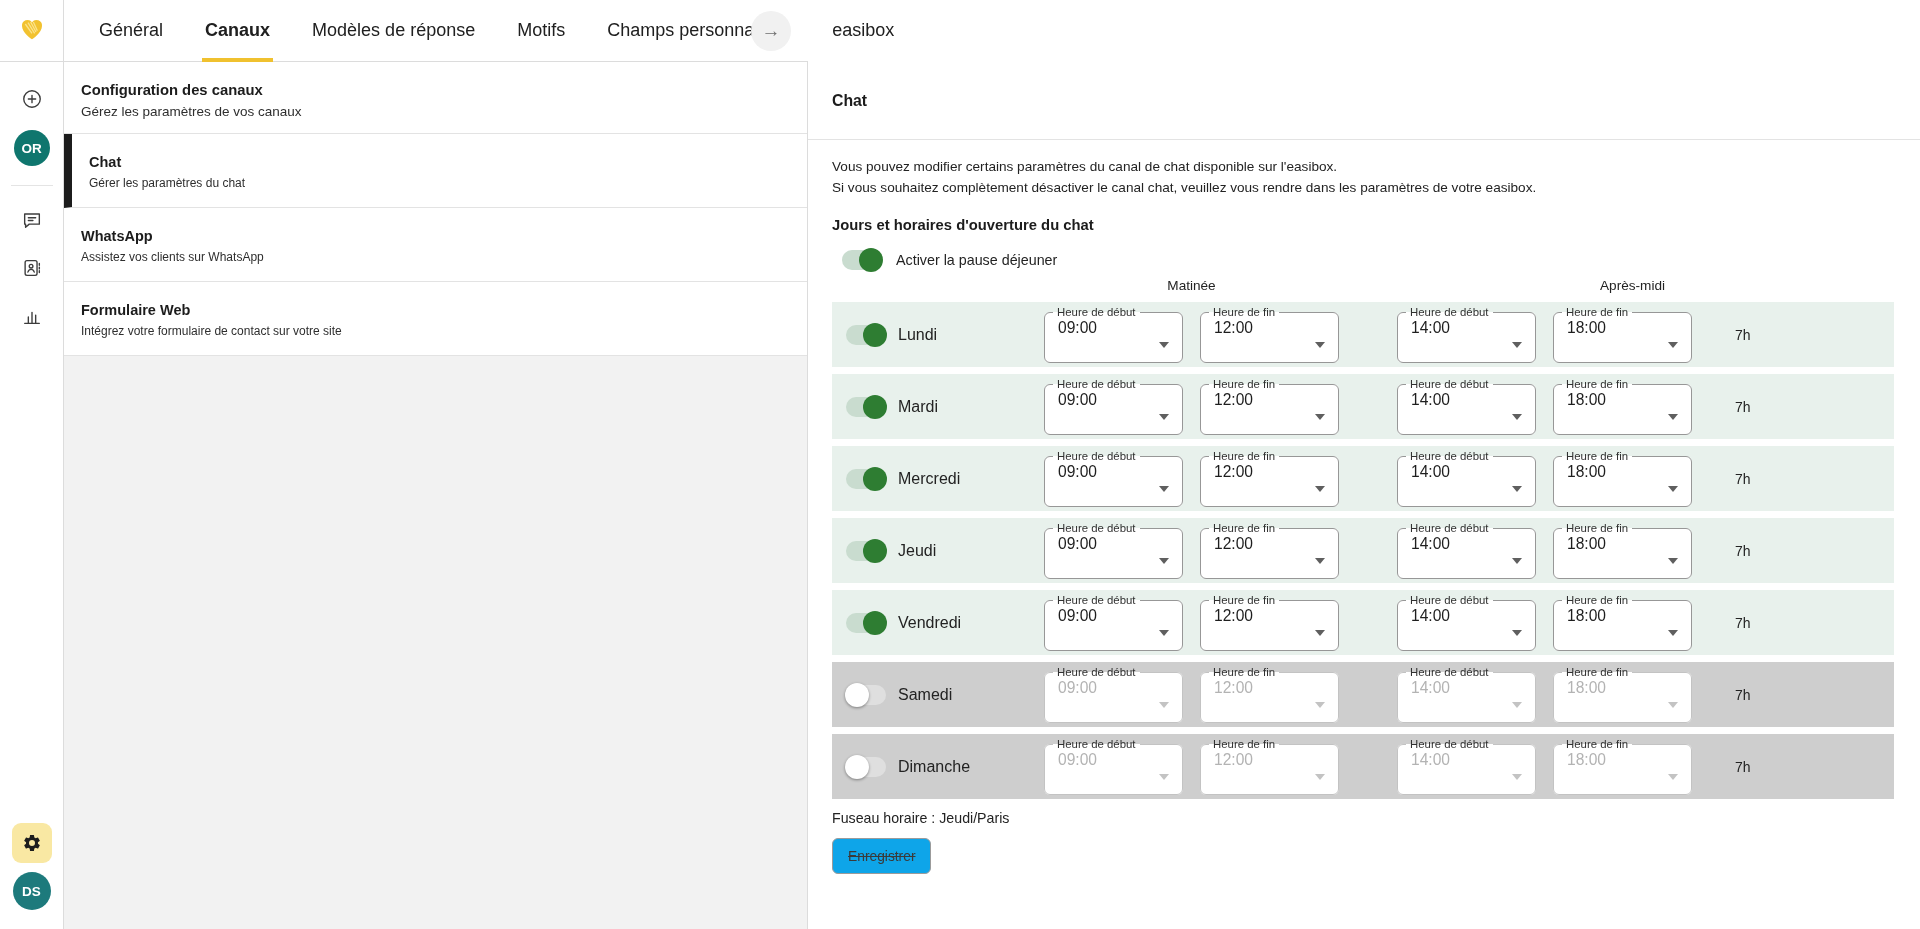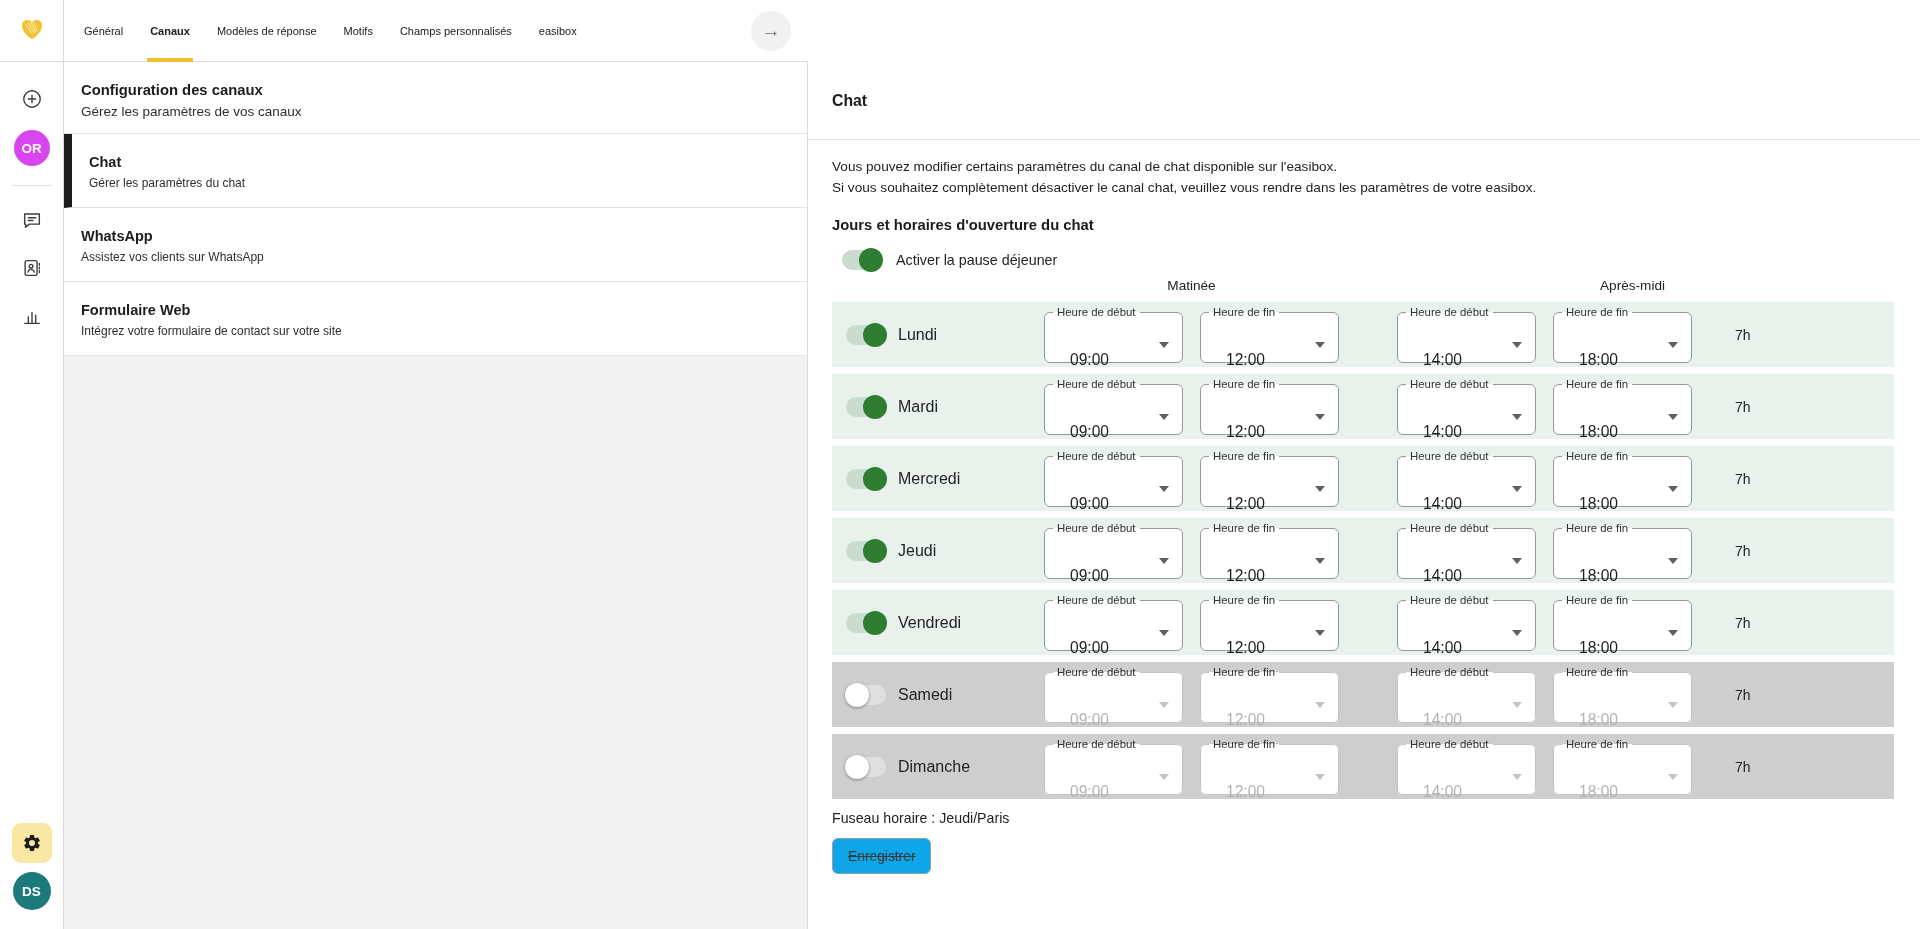--- a/index.html
+++ b/index.html
@@ -16,40 +16,40 @@
     display:flex; flex-direction:column; align-items:center;
   }
   .rail .logo { margin-top:12px; width:32px; height:32px; }
   .rail-icon { width:24px; height:24px; display:flex; align-items:center; justify-content:center; cursor:pointer; }
   .rail-icon svg { width:22px; height:22px; stroke:#3d3d3d; fill:none; stroke-width:1.5; stroke-linecap:round; stroke-linejoin:round; }
   .icon-plus { margin-top:43px; }
   .avatar {
     width:36px; height:36px; border-radius:50%; color:#fff; font-weight:bold;
     font-size:13.5px; display:flex; align-items:center; justify-content:center; cursor:pointer;
   }
-  .avatar-or { background:#d946ef; margin-top:19px; }
+  .avatar-or { background:#0f766e; margin-top:19px; }
   .rail-divider { width:42px; height:1px; background:#e4e4e4; margin-top:19px; }
   .icon-chat { margin-top:22px; }
   .icon-contacts { margin-top:24px; }
   .icon-chart { margin-top:24px; }
   .gear-tile {
     margin-top:auto; width:40px; height:40px; border-radius:9px; background:#f9e8a3;
     display:flex; align-items:center; justify-content:center; cursor:pointer;
   }
   .gear-tile svg { width:20px; height:20px; fill:#1d1d1d; }
   .avatar-ds { background:#1d7a7c; width:38px; height:38px; margin-top:9px; margin-bottom:19px; }
 
   
   .topbar {
     position:absolute; left:0; top:0; width:808px; height:62px; background:#fff;
     border-bottom:1px solid #dcdcdc; display:flex; align-items:center;
     padding-left:84px; z-index:10;
   }
   .tabs { display:flex; gap:27px; height:100%; align-items:center; }
-  .tab { position:relative; height:100%; display:flex; align-items:center; font-size:11px; color:#202020; cursor:pointer; white-space:nowrap; }
+  .tab { position:relative; height:100%; display:flex; align-items:center; font-size:18px; color:#202020; cursor:pointer; white-space:nowrap;margin-left:15px; }
   .tab.active { font-weight:bold; }
   .tab.active::after { content:""; position:absolute; left:-3px; right:-3px; bottom:-1px; height:4px; background:#f0c12f; }
   .fwd-btn {
     position:absolute; right:17px; top:11px; width:40px; height:40px; border-radius:50%;
     background:#f1f1f1; border:none; display:flex; align-items:center; justify-content:center;
     font-size:19px; color:#6e6e6e; cursor:pointer; font-family:"Liberation Sans", sans-serif;
   }
 
   
   .left-panel {
@@ -96,21 +96,21 @@
   }
   .day-row.disabled { background:#cecece; --rowbg:#cecece; }
   .day-row .toggle { margin-right:12px; }
   .day-name { width:146px; font-size:16px; color:#232323; }
 
   fieldset.sel {
     position:relative; width:139px; height:57px; background:#fff;
     border:1px solid #979797; border-radius:6px; margin-right:17px; flex:0 0 139px; cursor:pointer;
   }
   fieldset.sel legend { margin-left:8px; padding:0 4px; font-size:11.4px; line-height:13px; color:#313131; }
-  .sel-val { position:absolute; left:13px; top:32px; font-size:15.6px; color:#1e1e1e;margin-left:12px; }
+  .sel-val { position:absolute; left:13px; top:0; font-size:15.6px; color:#1e1e1e; }
   .sel-arrow {
     position:absolute; right:13px; top:23px; width:0; height:0;
     border-left:5px solid transparent; border-right:5px solid transparent; border-top:6px solid #5f5f5f;
   }
   .day-row fieldset.sel:nth-of-type(2) { margin-right:58px; }
   .day-row fieldset.sel:nth-of-type(4) { margin-right:0; }
   .day-row.disabled fieldset.sel { border-color:#c3c3c3; }
   .day-row.disabled .sel-val { color:#b3b3b3; }
   .day-row.disabled .sel-arrow { border-top-color:#c3c3c3; }
   .day-total { margin-left:43px; font-size:14px; color:#232323; }

